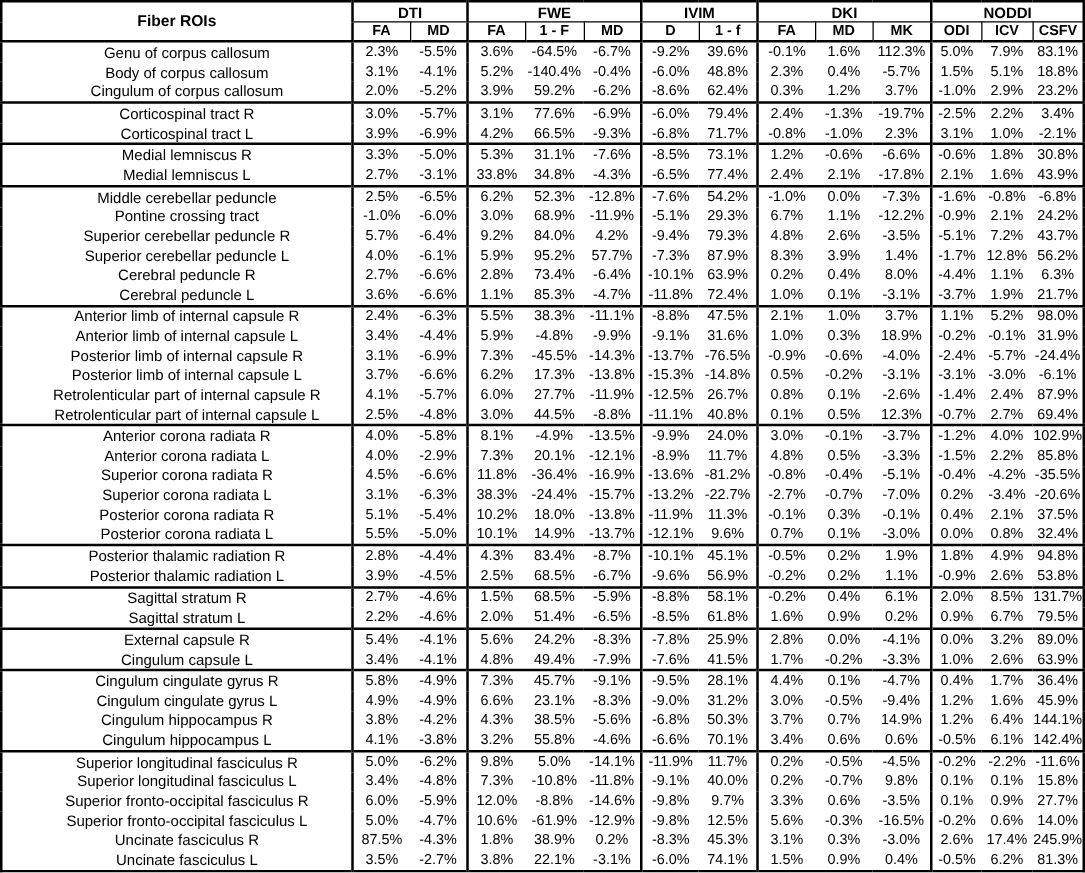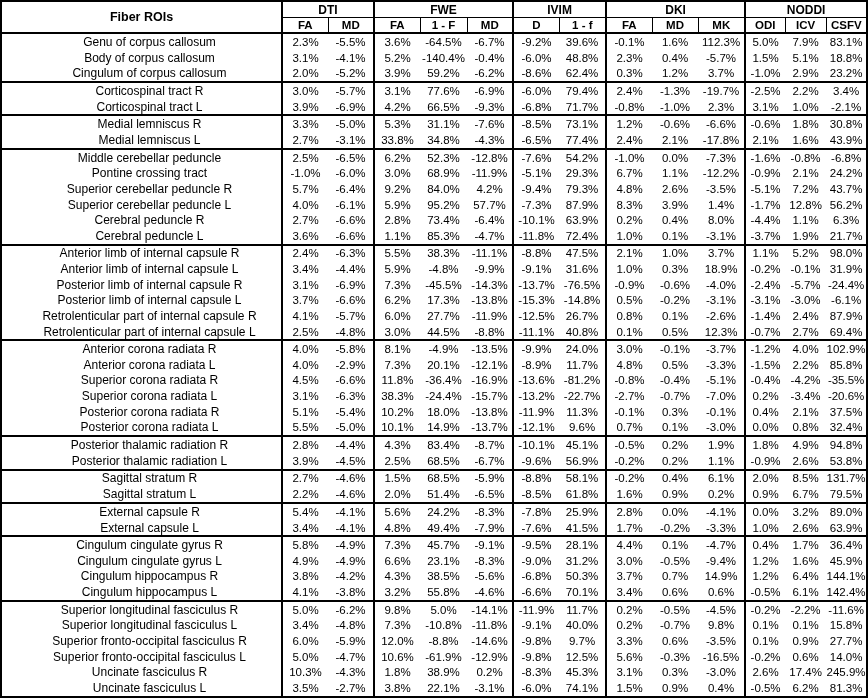--- a/index.html
+++ b/index.html
@@ -578,21 +578,21 @@
         <td class="num gs">-7.8%</td>
         <td class="num">25.9%</td>
         <td class="num gs">2.8%</td>
         <td class="num">0.0%</td>
         <td class="num">-4.1%</td>
         <td class="num gs">0.0%</td>
         <td class="num">3.2%</td>
         <td class="num">89.0%</td>
       </tr>
       <tr>
-        <td class="name">External capsule L</td>
+        <td class="name">Cingulum capsule L</td>
         <td class="num gs">3.4%</td>
         <td class="num">-4.1%</td>
         <td class="num gs">4.8%</td>
         <td class="num">49.4%</td>
         <td class="num">-7.9%</td>
         <td class="num gs">-7.6%</td>
         <td class="num">41.5%</td>
         <td class="num gs">1.7%</td>
         <td class="num">-0.2%</td>
         <td class="num">-3.3%</td>
@@ -723,21 +723,21 @@
         <td class="num">12.5%</td>
         <td class="num gs">5.6%</td>
         <td class="num">-0.3%</td>
         <td class="num">-16.5%</td>
         <td class="num gs">-0.2%</td>
         <td class="num">0.6%</td>
         <td class="num">14.0%</td>
       </tr>
       <tr>
         <td class="name">Uncinate fasciculus R</td>
-        <td class="num gs">10.3%</td>
+        <td class="num gs">87.5%</td>
         <td class="num">-4.3%</td>
         <td class="num gs">1.8%</td>
         <td class="num">38.9%</td>
         <td class="num">0.2%</td>
         <td class="num gs">-8.3%</td>
         <td class="num">45.3%</td>
         <td class="num gs">3.1%</td>
         <td class="num">0.3%</td>
         <td class="num">-3.0%</td>
         <td class="num gs">2.6%</td>

